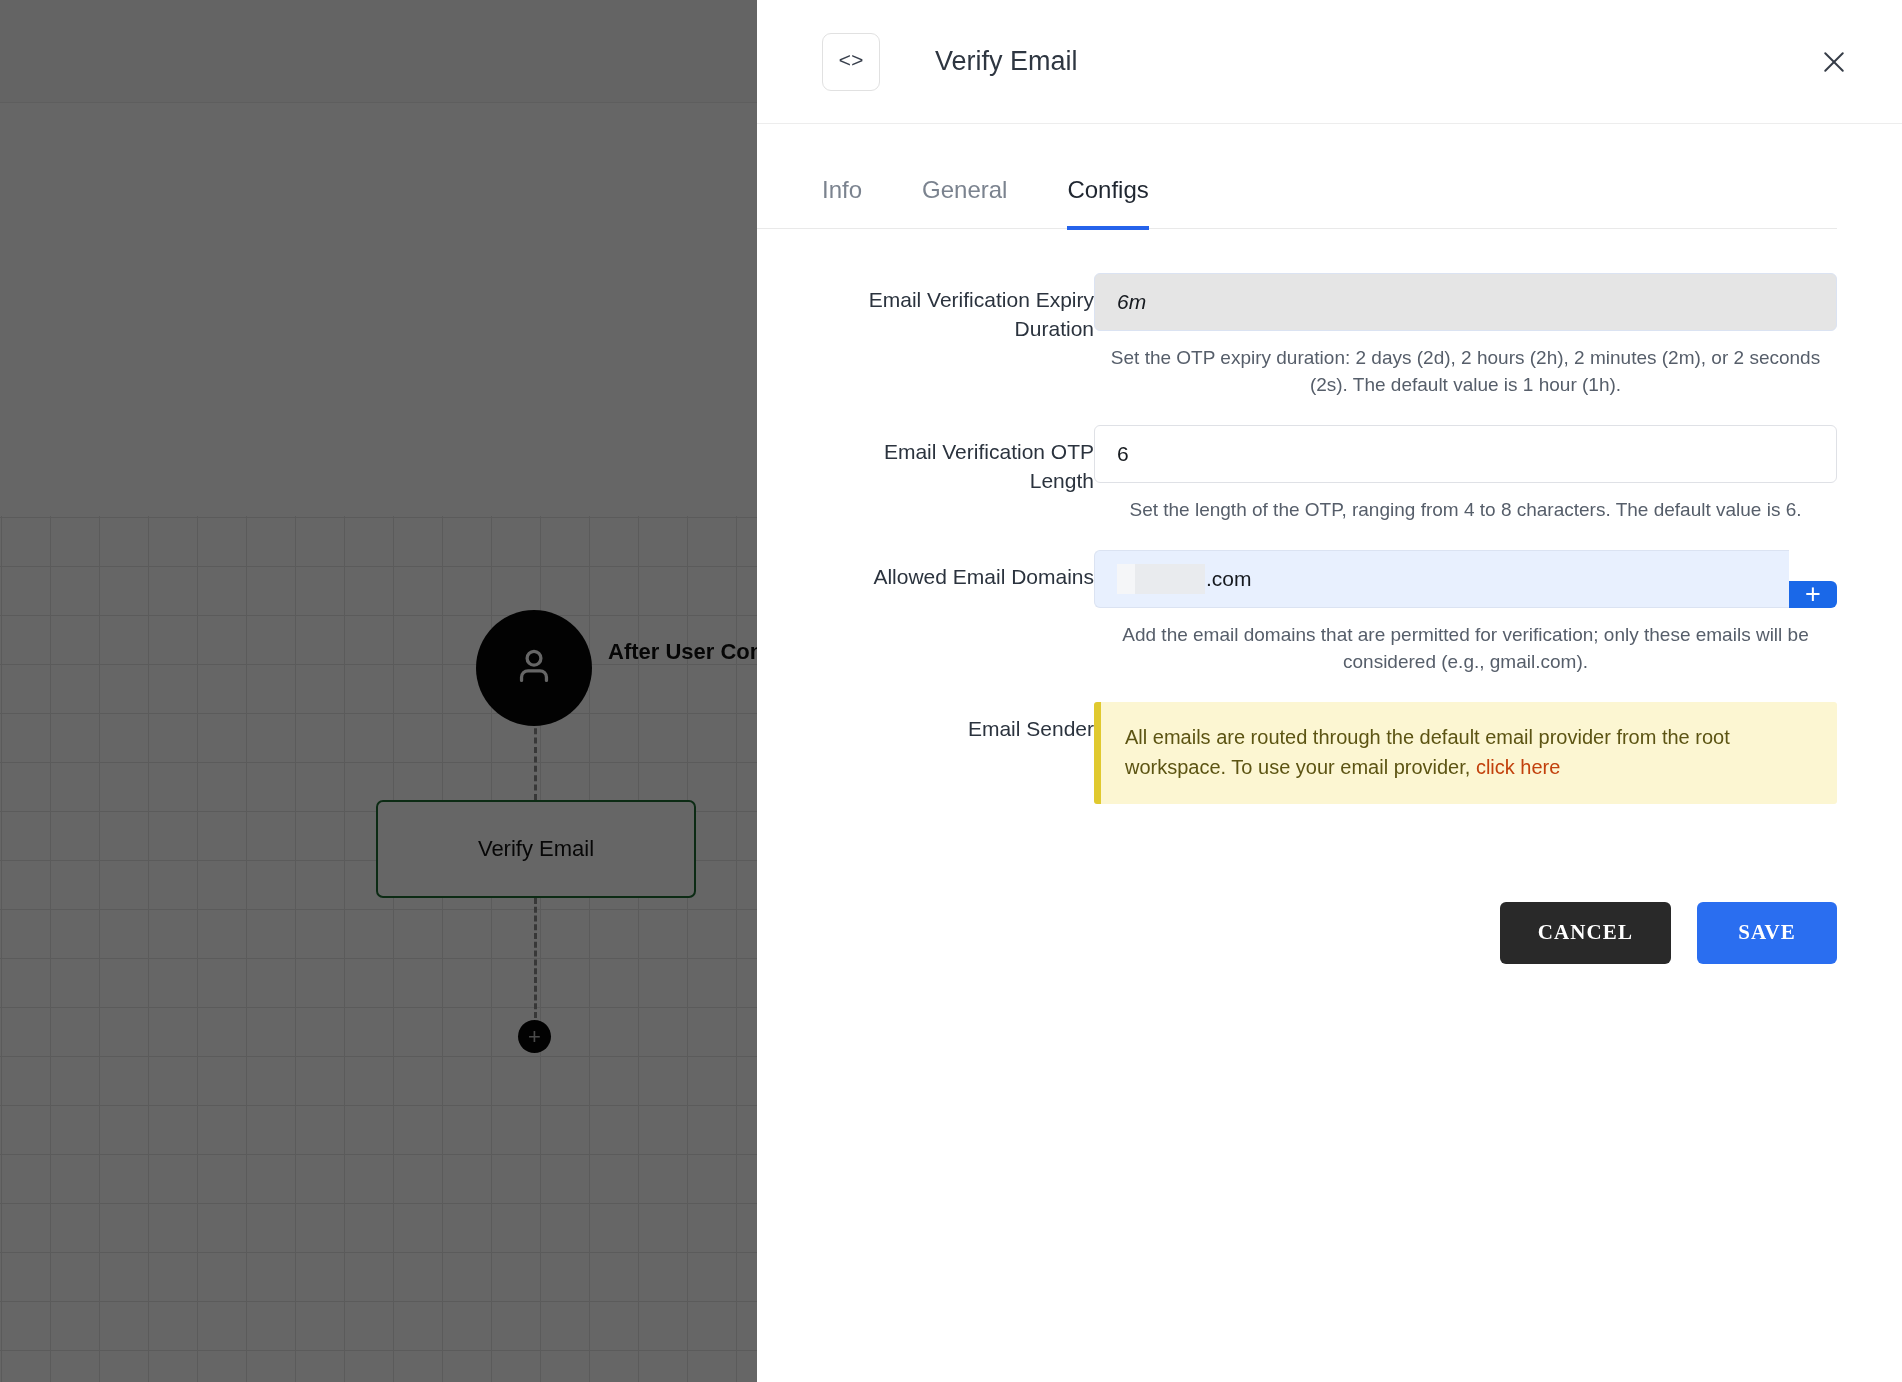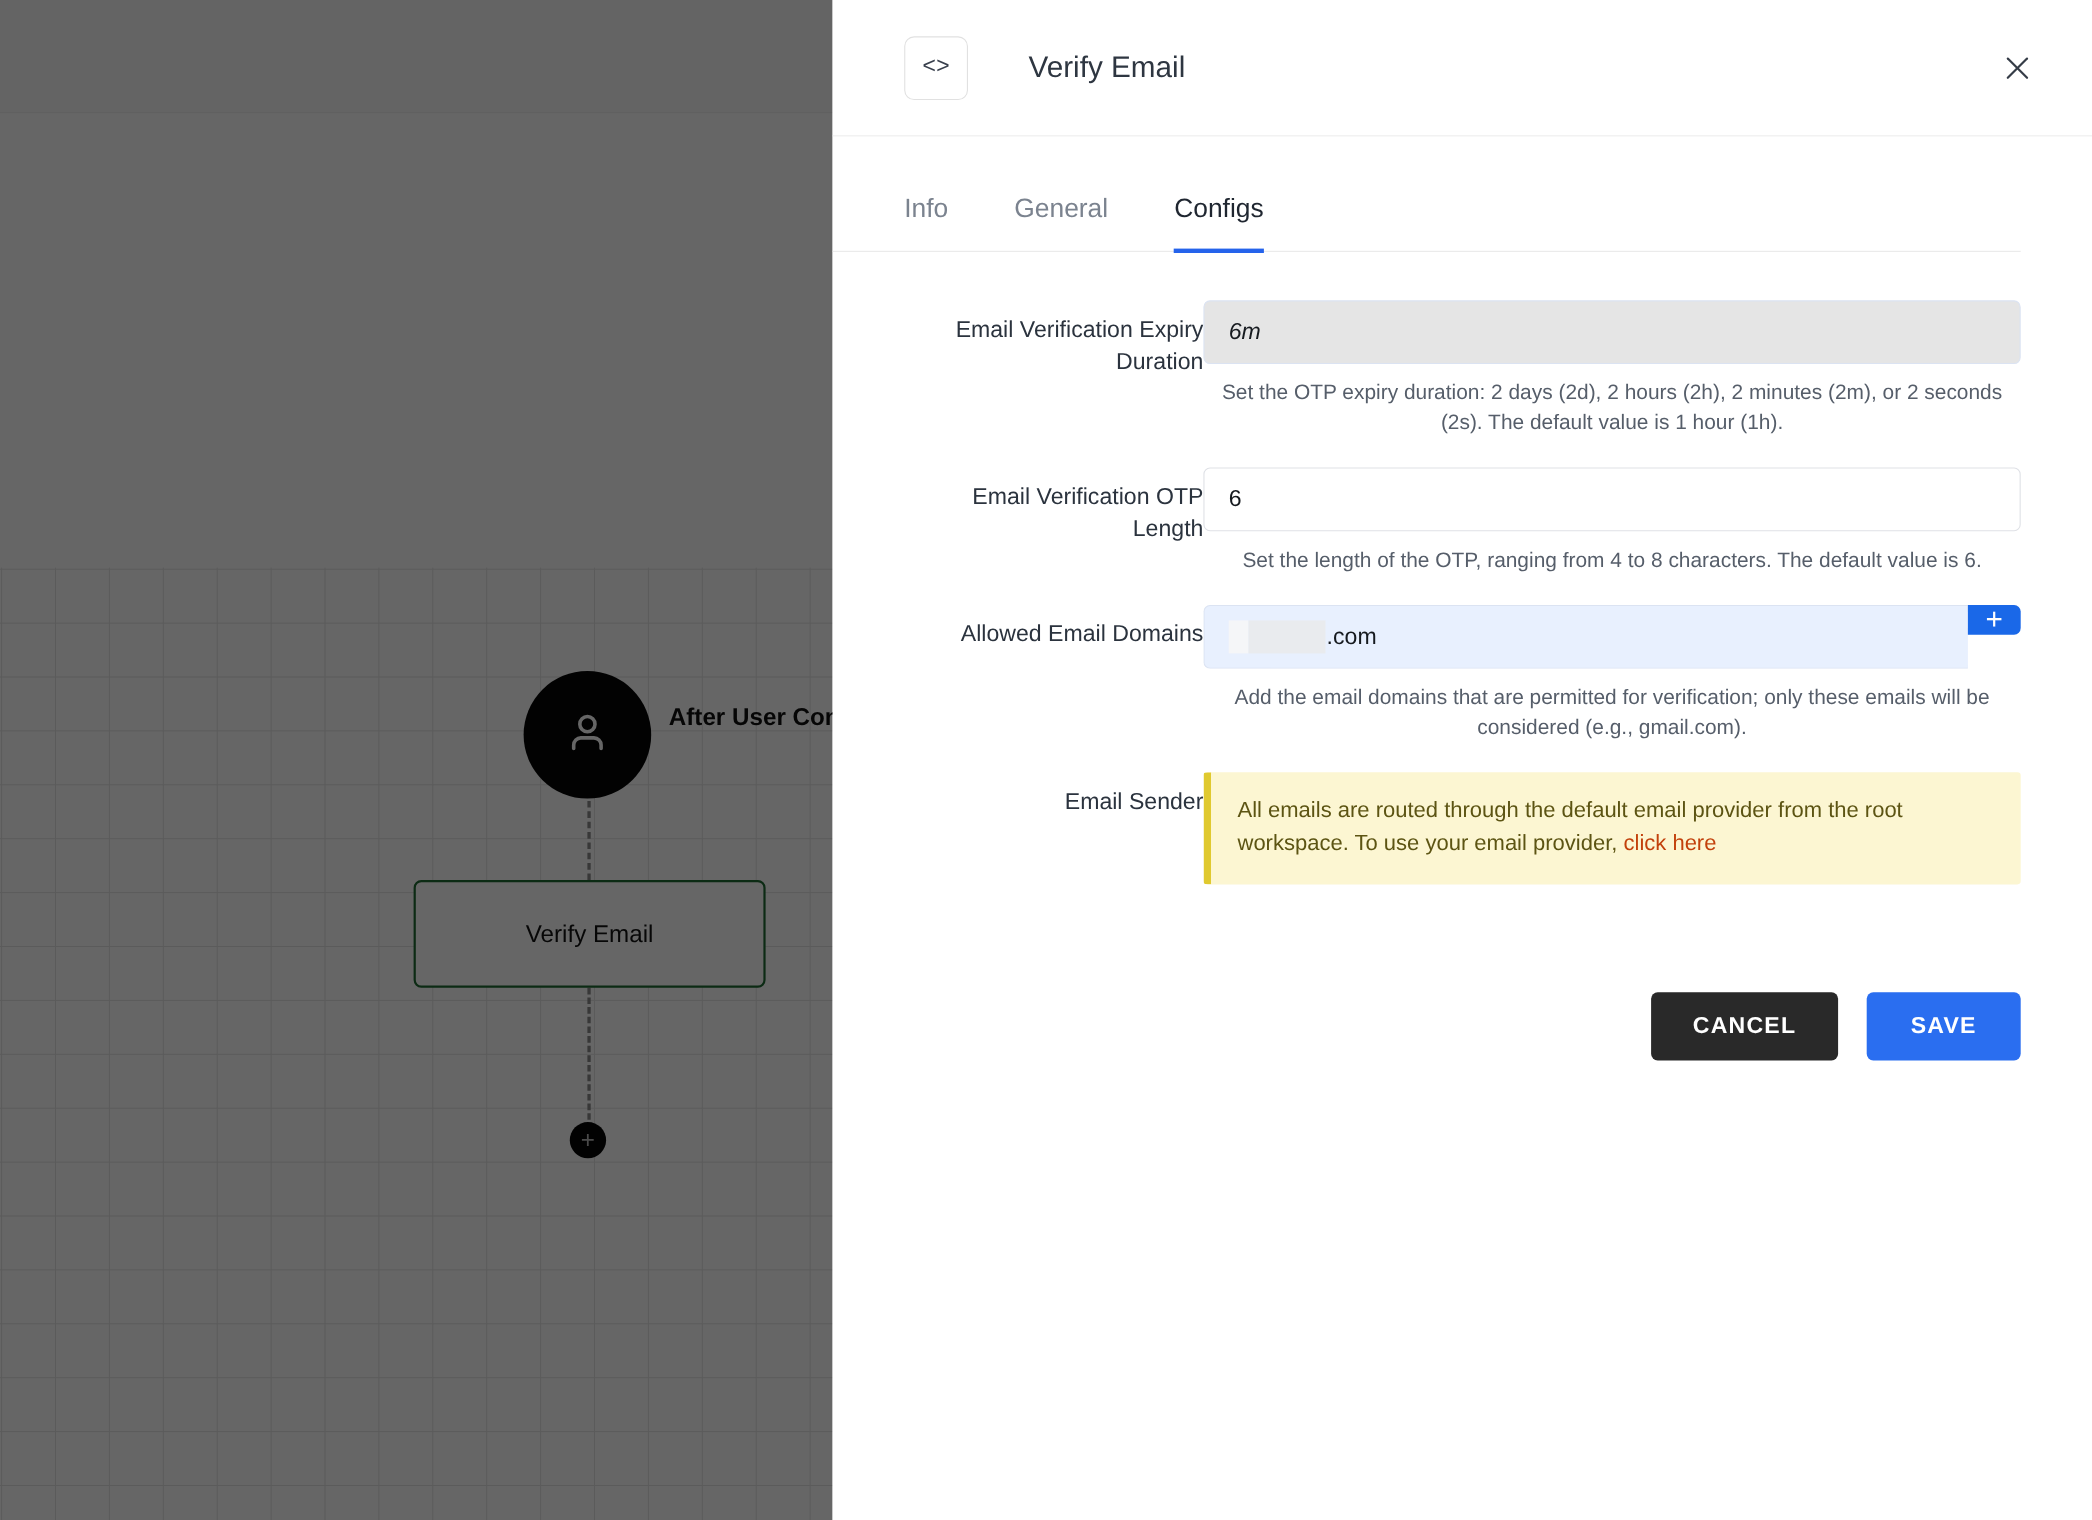--- a/index.html
+++ b/index.html
@@ -241,21 +241,21 @@
   .field-help {
     margin-top: 14px;
     font-size: 19px;
     line-height: 1.42;
     color: #565e6a;
     text-align: center;
   }
 
   .domain-row {
     display: flex;
-    align-items: flex-start;
+    align-items: flex-end;
     width: 100%;
   }
   .domain-input-wrap {
     flex: 1 1 auto;
     height: 58px;
     background: #e8f0fe;
     border: 1px solid #dbe3f2;
     border-right: none;
     border-radius: 6px 0 0 6px;
     display: flex;
@@ -315,21 +315,21 @@
   }
   .btn {
     height: 62px;
     min-width: 140px;
     border: none;
     border-radius: 6px;
     font-size: 21px;
     letter-spacing: 1.1px;
     font-weight: bold;
     cursor: pointer;
-    font-family: Liberation Sans, sans-serif;
+    font-family: Liberation Serif, serif;
     padding: 0 38px;
   }
   .btn-cancel { background: #292929; color: #ffffff; }
   .btn-save { background: #2a6ef0; color: #ffffff; }
 </style>
 </head>
 <body>
 
 <div id="app">
 

